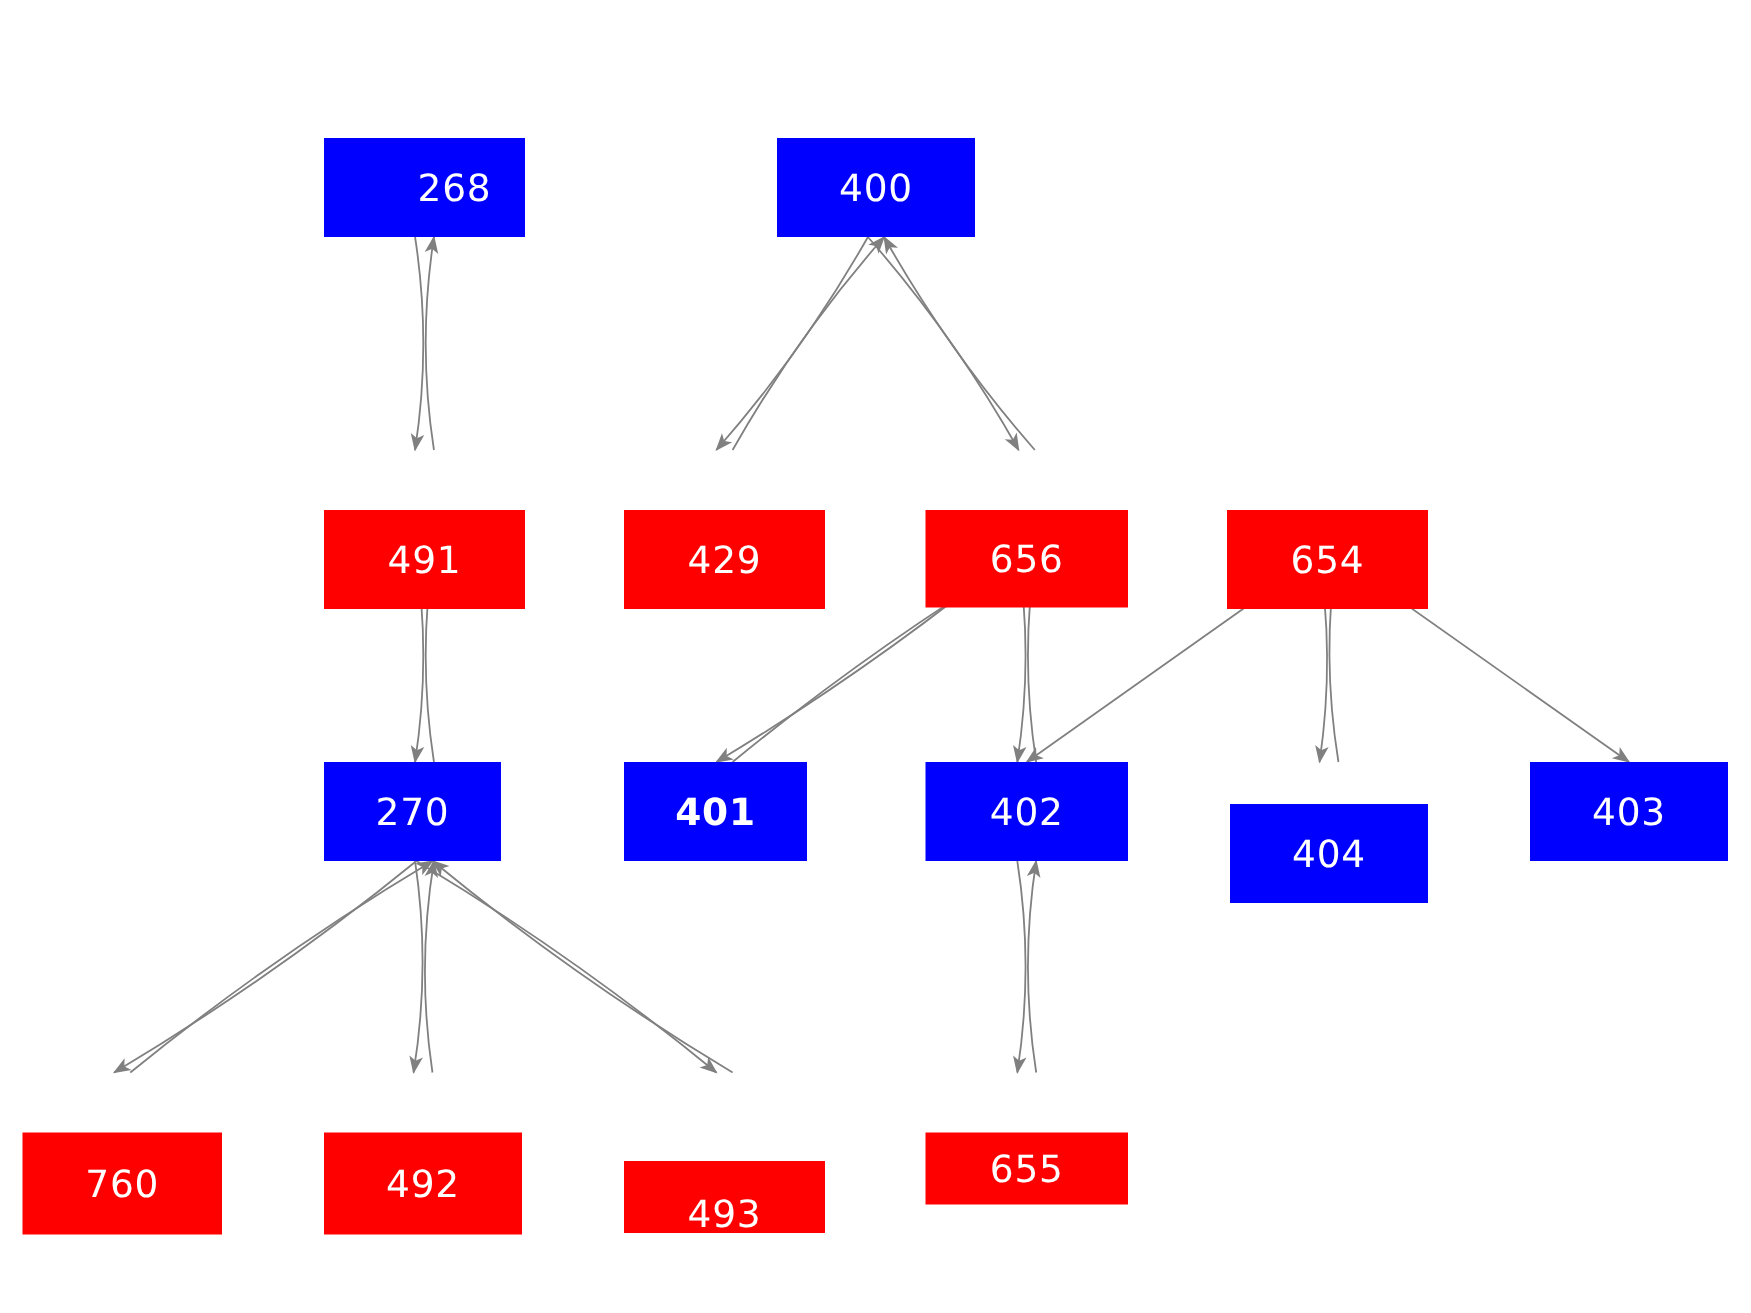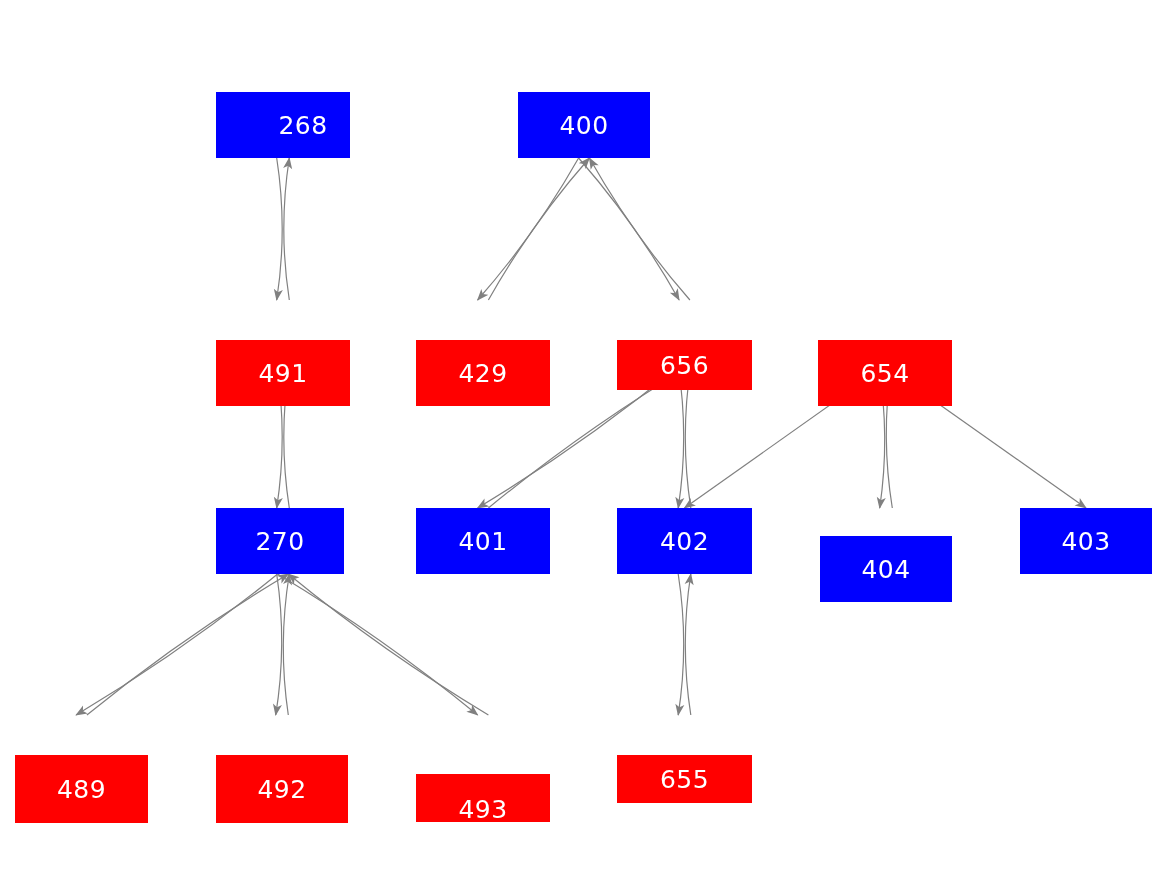--- a/index.html
+++ b/index.html
@@ -108,43 +108,43 @@
       </div>
       <div class="graph-node blue" style="left: 518px; top: 92px; width: 132px; height: 66px;">
         <span class="node-label">400</span>
       </div>
       <div class="graph-node red" style="left: 216px; top: 300px; width: 134px; height: 66px;">
         <span class="node-label">491</span>
       </div>
       <div class="graph-node red" style="left: 416px; top: 300px; width: 134px; height: 66px;">
         <span class="node-label">429</span>
       </div>
-      <div class="graph-node red" style="left: 617px; top: 300px; width: 135px; height: 50px;">
+      <div class="graph-node red" style="left: 617px; top: 300px; width: 135px; height: 65px;">
         <span class="node-label">656</span>
       </div>
       <div class="graph-node red" style="left: 818px; top: 300px; width: 134px; height: 66px;">
         <span class="node-label">654</span>
       </div>
-      <div class="graph-node blue" style="left: 216px; top: 508px; width: 128px; height: 66px;">
+      <div class="graph-node blue" style="left: 216px; top: 508px; width: 118px; height: 66px;">
         <span class="node-label">270</span>
       </div>
-      <div class="graph-node blue" style="left: 416px; top: 508px; width: 134px; height: 66px;">
+      <div class="graph-node blue" style="left: 416px; top: 508px; width: 122px; height: 66px; font-weight: bold;">
         <span class="node-label">401</span>
       </div>
       <div class="graph-node blue" style="left: 617px; top: 508px; width: 135px; height: 66px;">
         <span class="node-label">402</span>
       </div>
       <div class="graph-node blue" style="left: 820px; top: 508px; width: 132px; height: 66px; margin-top: 28px;">
         <span class="node-label">404</span>
       </div>
       <div class="graph-node blue" style="left: 1020px; top: 508px; width: 132px; height: 66px;">
         <span class="node-label">403</span>
       </div>
       <div class="graph-node red" style="left: 15px; top: 715px; width: 133px; height: 68px;">
-        <span class="node-label">489</span>
+        <span class="node-label">760</span>
       </div>
       <div class="graph-node red" style="left: 216px; top: 715px; width: 132px; height: 68px;">
         <span class="node-label">492</span>
       </div>
       <div class="graph-node red" style="left: 416px; top: 734px; width: 134px; height: 48px; align-items: flex-end;">
         <span class="node-label">493</span>
       </div>
       <div class="graph-node red" style="left: 617px; top: 715px; width: 135px; height: 48px;">
         <span class="node-label">655</span>
       </div>

